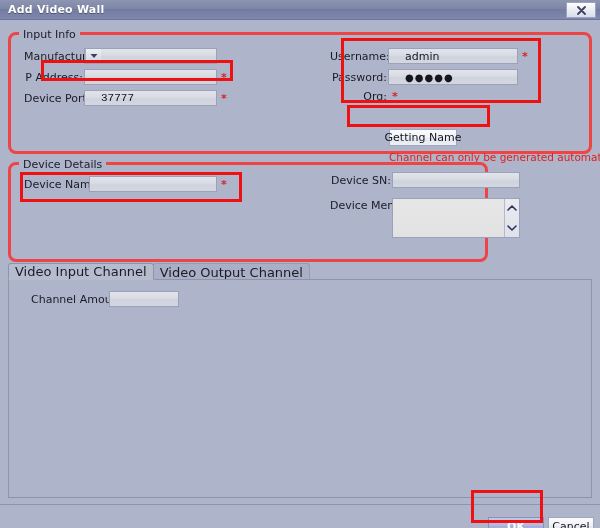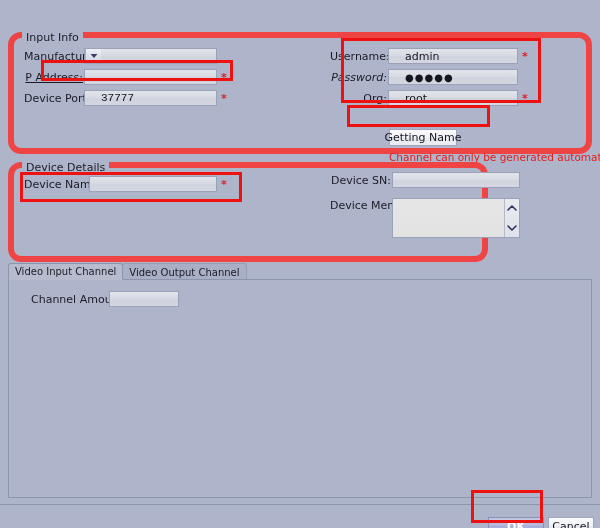--- a/index.html
+++ b/index.html
@@ -47,22 +47,22 @@
   
   .body-area {
     position: absolute; left: 0; top: 20px;
     width: 600px; height: 508px;
     background: #aeb4c9;
   }
 
   
   .groupbox {
     position: absolute;
-    border: 6px solid #ef4444;
-    border-radius: 13px;
+    border: 3px solid #ef4444;
+    border-radius: 8px;
   }
   .groupbox > .legend {
     position: absolute; top: -7px; left: 8px;
     background: #aeb4c9;
     padding: 0 4px;
     font-size: 11px;
     color: #1c1c28;
     white-space: nowrap;
   }
   #group-input-info { left: 8px; top: 12px; width: 584px; height: 122px; }
@@ -164,21 +164,21 @@
   
   .tabstrip {
     position: absolute;
     left: 8px; top: 243px;
     width: 584px; height: 17px;
     display: flex; align-items: flex-end;
   }
   .tab {
     height: 17px;
     padding: 0 6px;
-    font-size: 10px;
+    font-size: 13px;
     display: flex; align-items: center;
     border: 1px solid #8d94ae;
     border-bottom: none;
     border-top-left-radius: 3px;
     border-top-right-radius: 3px;
     cursor: pointer;
     white-space: nowrap;
     color: #1b1b26;
   }
   .tab.active {
@@ -239,65 +239,74 @@
     border: 3px solid #ee1111;
     pointer-events: none;
     z-index: 50;
   }
 </style>
 </head>
 <body>
 
 <div id="app">
 
+  <div class="titlebar">
+    <span class="title">Add Video Wall</span>
+    <div class="close-btn">
+      <span>
+        <svg width="9" height="9" viewBox="0 0 9 9">
+          <path d="M1 1 L8 8 M8 1 L1 8" stroke="#3a4263" stroke-width="1.8" fill="none" stroke-linecap="round"></path>
+        </svg>
+      </span>
+    </div>
+  </div>
 
   <div class="body-area">
 
     <div class="groupbox" id="group-input-info">
       <span class="legend">Input Info</span>
     </div>
 
     <div class="field" style="left:24px; top:28px; width:250px;">
       <span class="flabel" style="width:60px;">Manufacturer:</span>
       <div class="combo" style="width:133px;">
         <span class="combo-arrow">
           <svg width="8" height="6" viewBox="0 0 8 6">
               <path d="M0.5 1 L7.5 1 L4 5 Z" fill="#39406a"></path>
             </svg>
         </span>
       </div>
     </div>
 
     <div class="field" style="left:24px; top:49px; width:260px;">
-      <span class="flabel" style="width:60px;text-decoration:underline;">P Address:</span>
+      <span class="flabel" style="width:60px;">P Address:</span>
       <div class="inputbox" style="width:133px;"></div>
       <span class="asterisk">*</span>
     </div>
 
     <div class="field" style="left:24px; top:70px; width:260px;">
       <span class="flabel" style="width:60px;">Device Port:</span>
       <div class="inputbox" style="width:133px;font-family:Liberation Mono, monospace;">37777</div>
       <span class="asterisk">*</span>
     </div>
 
     <div class="field" style="left:330px; top:28px; width:250px;">
       <span class="flabel" style="width:58px;">Username:</span>
       <div class="inputbox" style="width:130px;">admin</div>
       <span class="asterisk">*</span>
     </div>
 
-    <div class="field" style="left:330px; top:49px; width:250px;font-style:italic;">
+    <div class="field" style="left:330px; top:49px; width:250px;">
       <span class="flabel" style="width:58px;">Password:</span>
       <div class="inputbox dots" style="width:130px;">●●●●●</div>
       <span class="asterisk"></span>
     </div>
 
     <div class="field" style="left:330px; top:70px; width:250px;">
       <span class="flabel" style="width:58px;">Org:</span>
-      <div class="inputbox" style="width:130px;">root</div>
       <span class="asterisk">*</span>
     </div>
 
     <div class="btn" id="btn-getting-info">Getting Name</div>
     <div class="warn-text">Channel can only be generated automatically</div>
 
     <div class="groupbox" id="group-device-details">
       <span class="legend">Device Details</span>
     </div>
 

